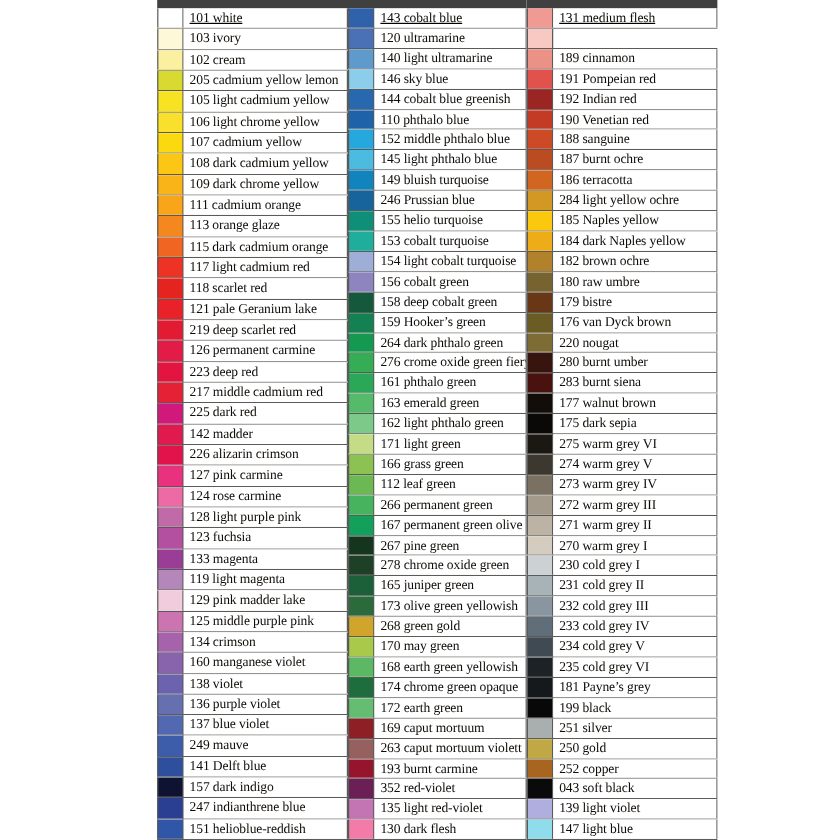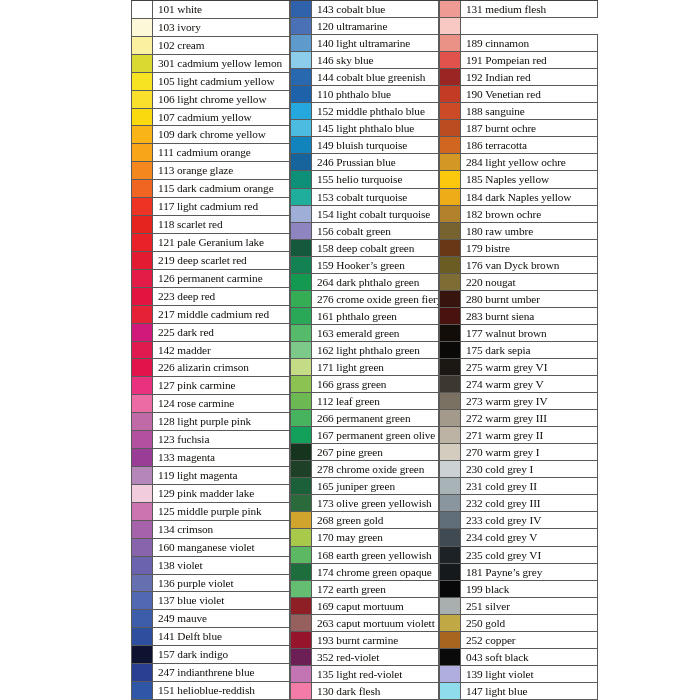--- a/index.html
+++ b/index.html
@@ -36,21 +36,22 @@
   .row {
     display: flex;
     align-items: stretch;
     flex: 1 1 0;
     min-height: 0;
     box-sizing: border-box;
     border-bottom: 1px solid #5a5a5a;
     background: #ffffff;
   }
   .row:first-child {
-    border-top: 1px solid #404040;
+    border-top: 7px solid #404040;
+    text-decoration: underline;
   }
   .swatch {
     width: 22px;
     flex: 0 0 22px;
     box-sizing: border-box;
     border-right: 1px solid #5a5a5a;
   }
   .col-1 .swatch, .col-2 .swatch, .col-3 .swatch {
     border-left: 1px solid #5a5a5a;
   }
@@ -81,33 +82,37 @@
       <div class="row">
         <div class="swatch" style="background: rgb(252, 248, 216);"></div>
         <div class="label">103 ivory</div>
       </div>
       <div class="row">
         <div class="swatch" style="background: rgb(250, 240, 160);"></div>
         <div class="label">102 cream</div>
       </div>
       <div class="row">
         <div class="swatch" style="background: rgb(216, 218, 50);"></div>
-        <div class="label">301 cadmium yellow lemon</div>
+        <div class="label">205 cadmium yellow lemon</div>
       </div>
       <div class="row">
         <div class="swatch" style="background: rgb(247, 227, 34);"></div>
         <div class="label">105 light cadmium yellow</div>
       </div>
       <div class="row">
         <div class="swatch" style="background: rgb(249, 224, 44);"></div>
         <div class="label">106 light chrome yellow</div>
       </div>
       <div class="row">
         <div class="swatch" style="background: rgb(251, 217, 15);"></div>
         <div class="label">107 cadmium yellow</div>
+      </div>
+      <div class="row">
+        <div class="swatch" style="background: rgb(252, 199, 20);"></div>
+        <div class="label">108 dark cadmium yellow</div>
       </div>
       <div class="row">
         <div class="swatch" style="background: rgb(249, 180, 24);"></div>
         <div class="label">109 dark chrome yellow</div>
       </div>
       <div class="row">
         <div class="swatch" style="background: rgb(249, 165, 26);"></div>
         <div class="label">111 cadmium orange</div>
       </div>
       <div class="row">

